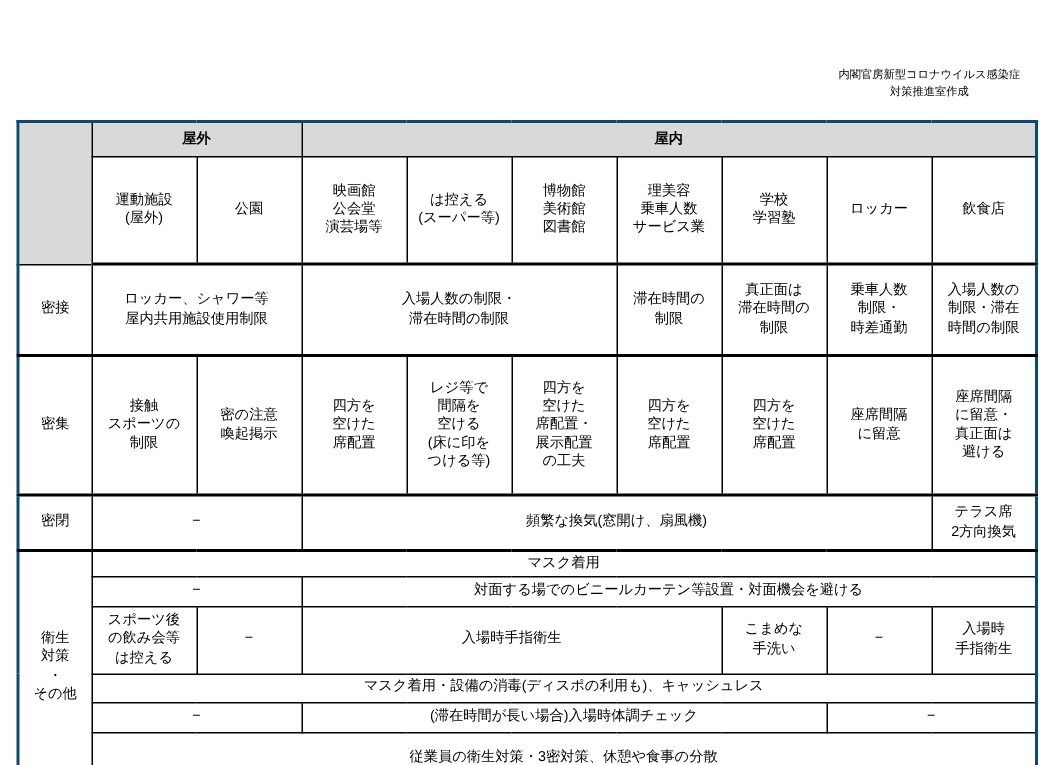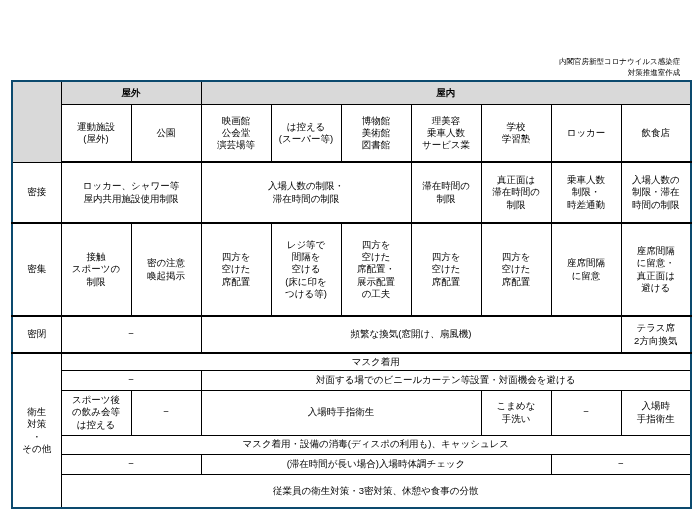--- a/index.html
+++ b/index.html
@@ -1,21 +1,21 @@
 <!DOCTYPE html>
 <html lang="ja"><head>
 <meta charset="utf-8">
 <style>
   html,body{margin:0;padding:0;background:#fff;}
   body{width:700px;height:510px;font-family:"Liberation Sans","DejaVu Sans",sans-serif;color:#000;}
   .slide{position:relative;width:700px;height:510px;background:#fff;overflow:hidden;}
   .title{position:absolute;top:27px;left:0;width:700px;text-align:center;
          font-size:16px;font-weight:bold;letter-spacing:0.5px;white-space:nowrap;}
-  .credit{position:absolute;left:559px;top:56px;font-size:7.5px;line-height:1.5;
-          text-align:right;white-space:pre-line;}
+  .credit{position:absolute;left:559px;top:44px;font-size:7.5px;line-height:1.5;
+          text-align:center;white-space:pre-line;}
   table.main{position:absolute;left:11px;top:80px;border-collapse:collapse;table-layout:fixed;
              border:2px solid #0c4a6e;}
   table.main td{border:1px solid #000;text-align:center;vertical-align:middle;
                 font-size:9.5px;line-height:1.28;white-space:pre-line;padding:0 1px;
                 overflow:hidden;}
   .c-label{width:49px;}
   .c-fac{width:70px;}
   td.gray{background:#d9d9d9;}
   td.ghead{font-weight:bold;font-size:10.5px;}
   td.rlabel{font-size:10px;}
@@ -43,21 +43,21 @@
         <col class="c-fac">
     </colgroup>
 
     <tbody>
         <tr style="height:23px">
       <td class="gray br2" rowspan="2"></td>
       <td class="gray ghead br2" colspan="2">屋外</td>
       <td class="gray ghead" colspan="7">屋内</td>
     </tr>
 
-    <tr class="bb2" style="height:58px">
+    <tr class="bb2" style="height:72px">
       <td>運動施設
 (屋外)</td>
       <td class="br2">公園</td>
       <td>映画館
 公会堂
 演芸場等</td>
       <td>は控える
 (スーパー等)</td>
       <td>博物館
 美術館

